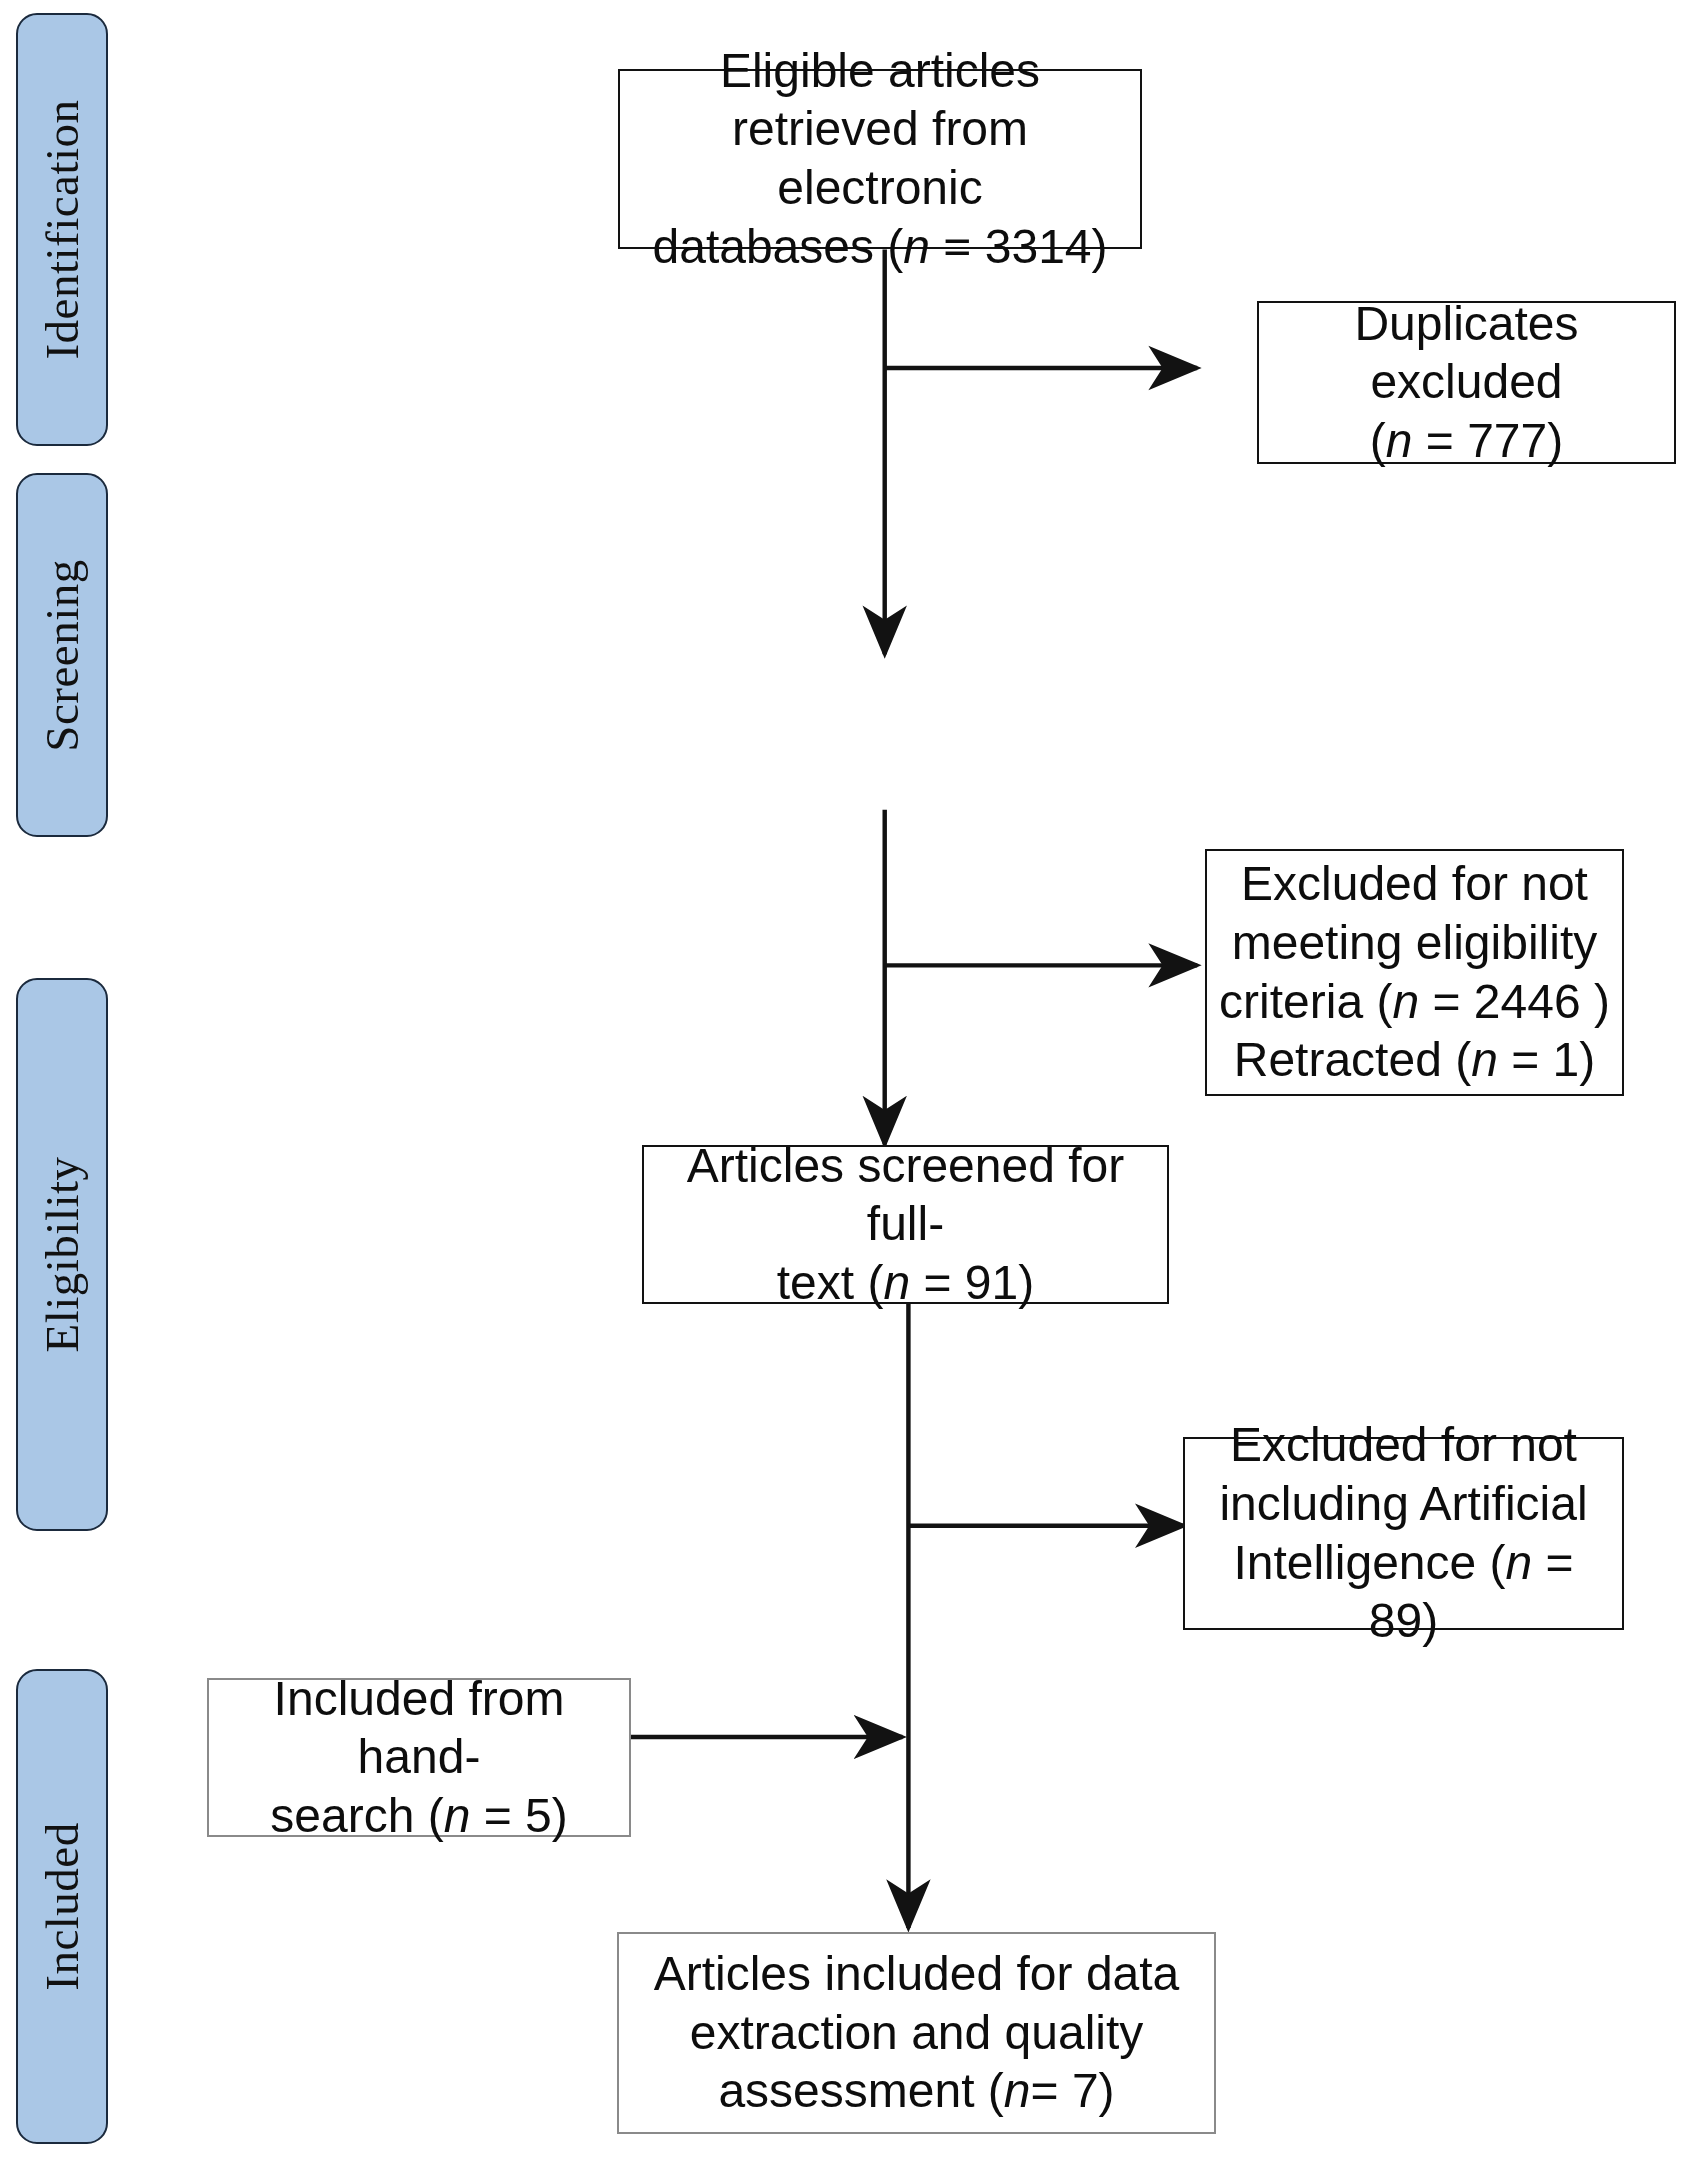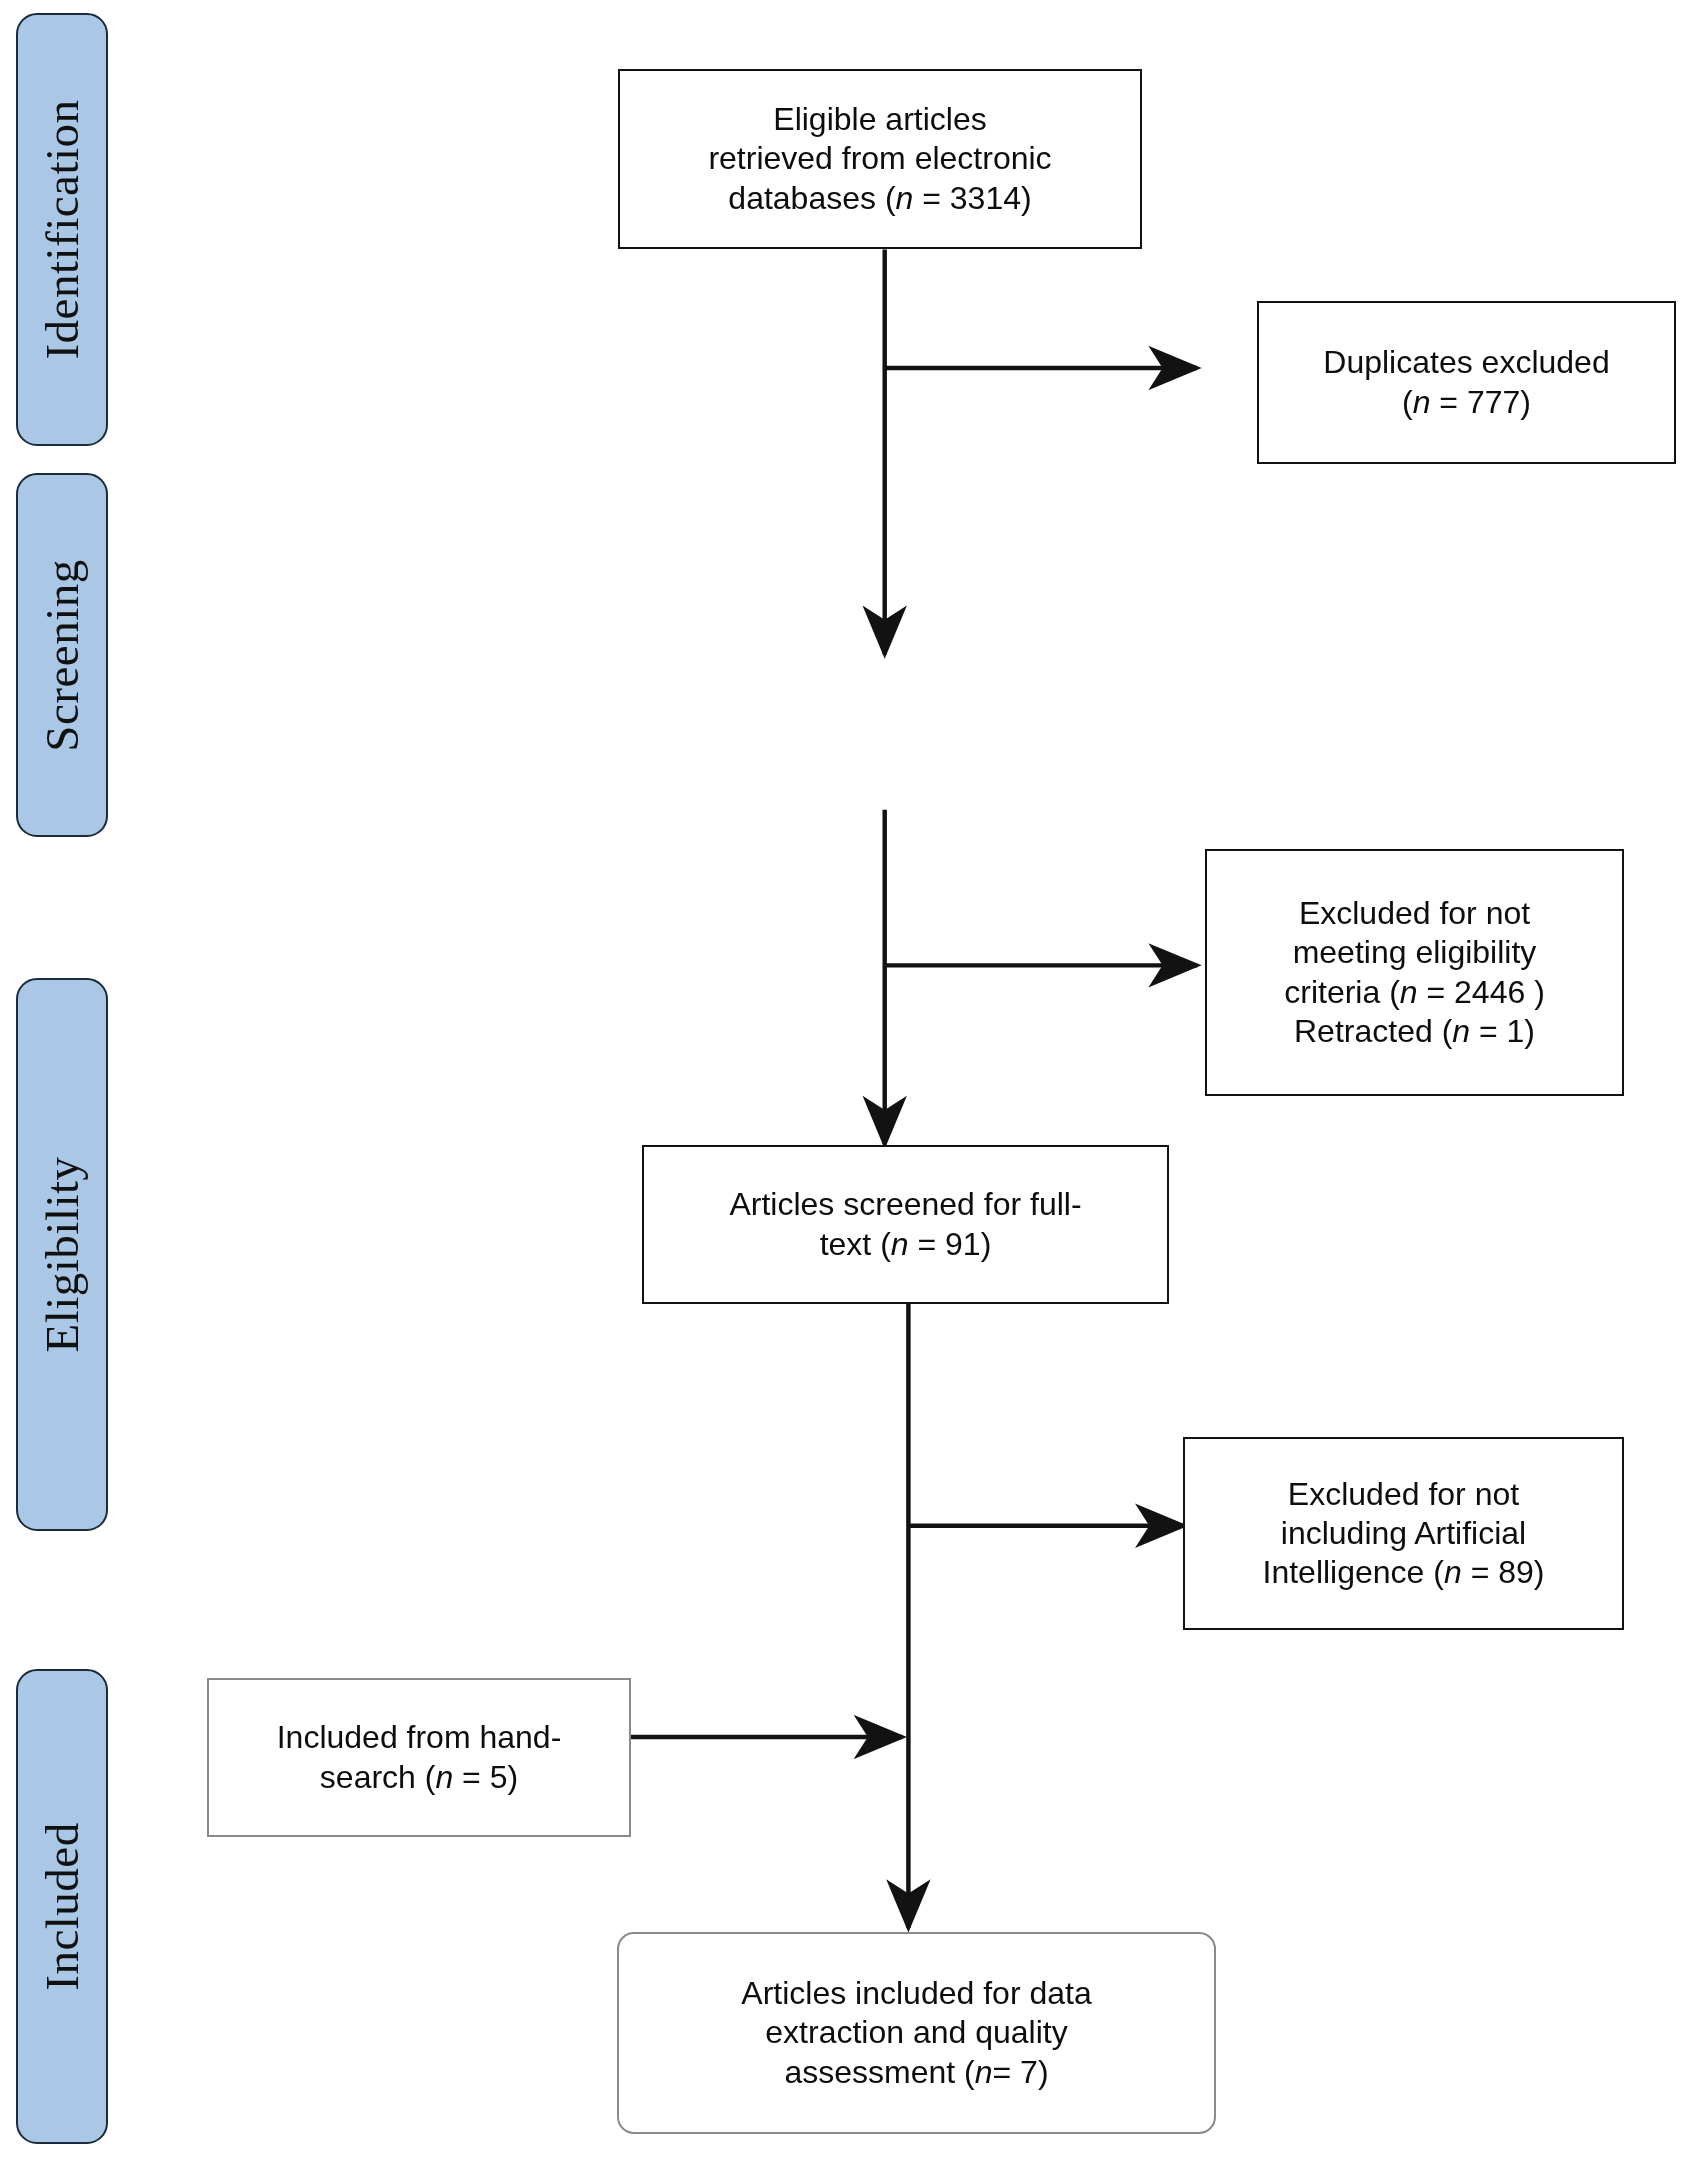--- a/index.html
+++ b/index.html
@@ -54,21 +54,21 @@
     display: flex;
     align-items: center;
     justify-content: center;
     text-align: center;
   }
   .node.soft {
     border: 2px solid #8a8a8a;
   }
   .node .node-text {
     font-family: "Liberation Sans", sans-serif;
-    font-size: 32px;
+    font-size: 48px;
     line-height: 1.22;
     color: #0d0d0d;
     padding: 0 9px;
     white-space: pre-line;
   }
   .node .node-text i {
     font-style: italic;
   }
 </style>
 </head>
@@ -147,20 +147,20 @@
     <div class="node-text">Excluded for not
 including Artificial
 Intelligence (<i>n</i> = 89)</div>
   </div>
 
   <div class="node soft" style="left:207px; top:1678px; width:424px; height:159px;">
     <div class="node-text">Included from hand-
 search (<i>n</i> = 5)</div>
   </div>
 
-  <div class="node soft" style="left:617px; top:1932px; width:599px; height:202px;border-radius:17px;">
+  <div class="node soft" style="left:617px; top:1932px; width:599px; height:202px;">
     <div class="node-text">Articles included for data
 extraction and quality
 assessment (<i>n</i>= 7)</div>
   </div>
 
 </div>
 
 
 </body></html>

